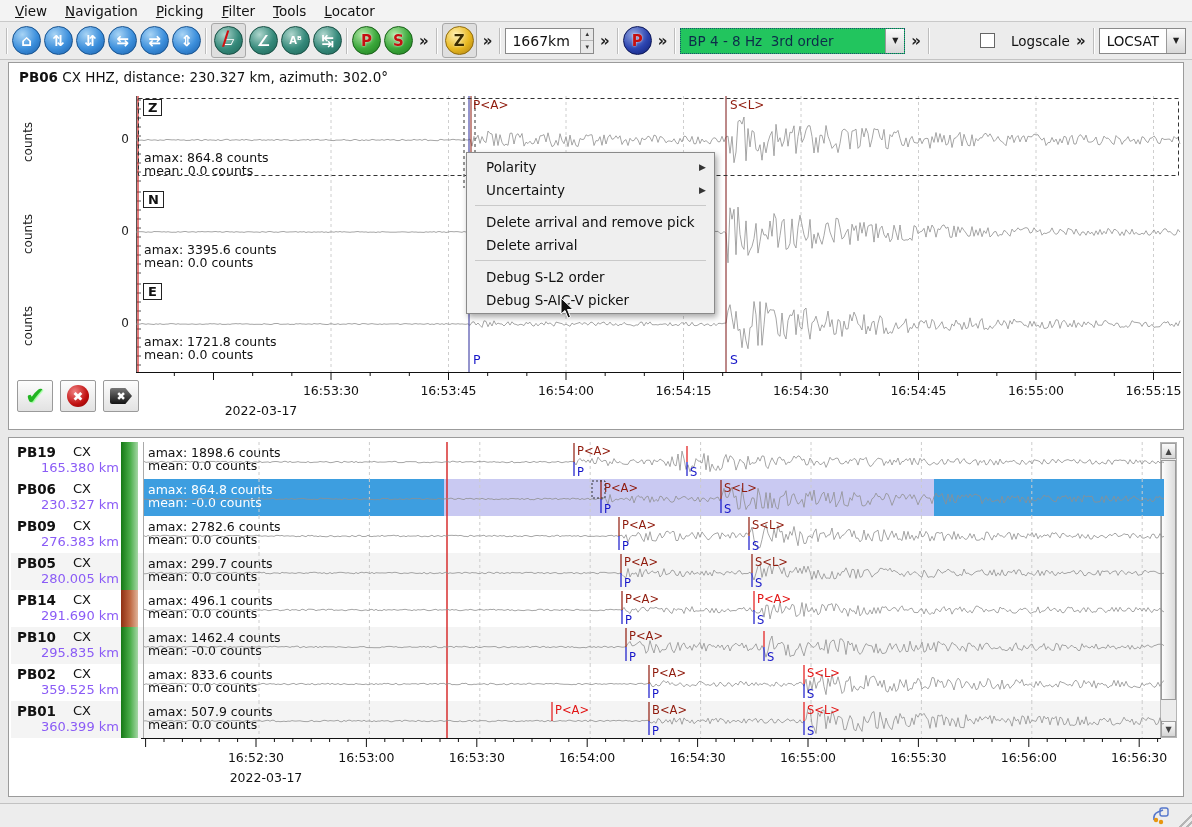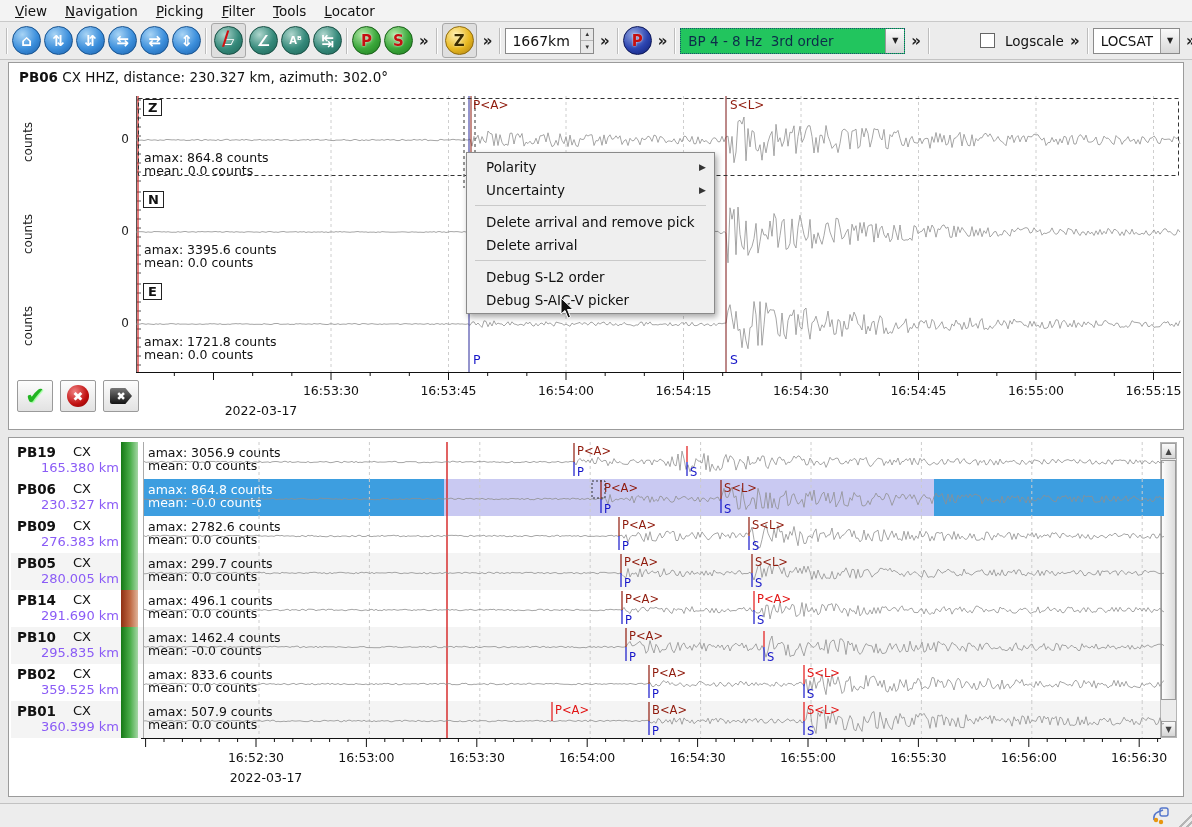--- a/index.html
+++ b/index.html
@@ -32,21 +32,21 @@
   .steppers{display:flex;flex-direction:column;border-left:1px solid #9a9a9a;height:100%;}
   .steppers div{flex:1;display:flex;align-items:center;justify-content:center;font-size:7px;color:#333;
                 background:#e8e8e8;padding:0 4px;border-bottom:1px solid #b5b5b5;}
   .steppers div:last-child{border-bottom:none;}
   .combo{display:flex;align-items:center;border:1px solid #8a8a8a;height:24px;background:#fff;}
   .combo .cval{padding:0 7px;font-size:13.5px;}
   .combo .carrow{width:18px;height:100%;background:linear-gradient(#fafafa,#d8d8d8);border-left:1px solid #9a9a9a;
                  display:flex;align-items:center;justify-content:center;font-size:8px;color:#222;}
   .combo.filter{background:#22c55e;border:1px dotted #1a4a70;}
   .combo.filter .cval{color:#0d2c4a;white-space:pre;min-width:190px;}
-  .checkbox-wrap{display:flex;align-items:center;gap:10px;font-size:13.5px;padding-left:46px;}
+  .checkbox-wrap{display:flex;align-items:center;gap:16px;font-size:13.5px;padding-left:46px;}
   .checkbox{width:13px;height:13px;border:1px solid #666;background:#fff;}
   .target-icon{font-size:26px;color:#e03434;line-height:1;text-shadow:0 0 1px #a00;}
   
   .main-panel{position:absolute;left:8px;top:62px;width:1176px;height:368px;background:#fff;
               border:1px solid #9b9b9b;box-sizing:border-box;}
   .bottom-panel{position:absolute;left:8px;top:437px;width:1176px;height:360px;background:#fff;
                 border:1px solid #9b9b9b;box-sizing:border-box;}
   .hdr{position:absolute;left:10px;top:6px;font-size:13.5px;}
   .hdr b{font-weight:bold;}
   
@@ -432,21 +432,21 @@
 <div class="bottom-panel">
   <div class="rows" id="brows">
       <div class="brow" style="top: 0px;">
     <div class="b-label">
       <span class="b-sta">PB19</span>
       <span class="b-net">CX</span>
       <span class="b-dist">165.380 km</span>
     </div>
     <div class="b-bar bar-green"></div>
     <div class="b-trace">
-      <span class="b-amax">amax: 3056.9 counts</span>
+      <span class="b-amax">amax: 1898.6 counts</span>
       <span class="b-mean">mean: 0.0 counts</span>
     <svg width="1020" height="37">
             <line x1="115" y1="0" x2="115" y2="37" stroke="#cccccc" stroke-dasharray="3,3"></line>
             <line x1="225.4" y1="0" x2="225.4" y2="37" stroke="#cccccc" stroke-dasharray="3,3"></line>
             <line x1="335.8" y1="0" x2="335.8" y2="37" stroke="#cccccc" stroke-dasharray="3,3"></line>
             <line x1="446.2" y1="0" x2="446.2" y2="37" stroke="#cccccc" stroke-dasharray="3,3"></line>
             <line x1="556.6" y1="0" x2="556.6" y2="37" stroke="#cccccc" stroke-dasharray="3,3"></line>
             <line x1="667" y1="0" x2="667" y2="37" stroke="#cccccc" stroke-dasharray="3,3"></line>
             <line x1="777.4" y1="0" x2="777.4" y2="37" stroke="#cccccc" stroke-dasharray="3,3"></line>
             <line x1="887.8" y1="0" x2="887.8" y2="37" stroke="#cccccc" stroke-dasharray="3,3"></line>

